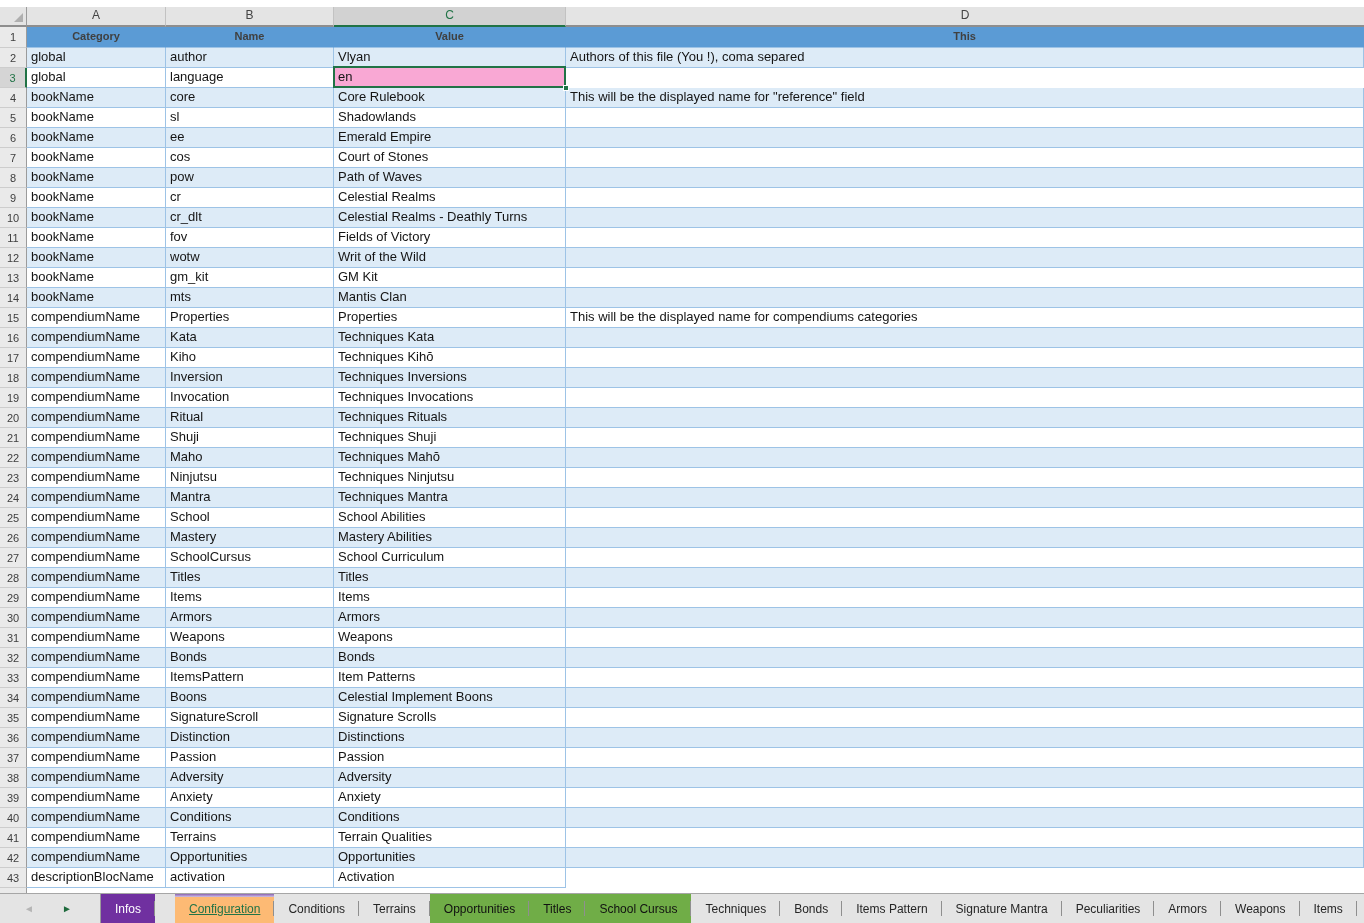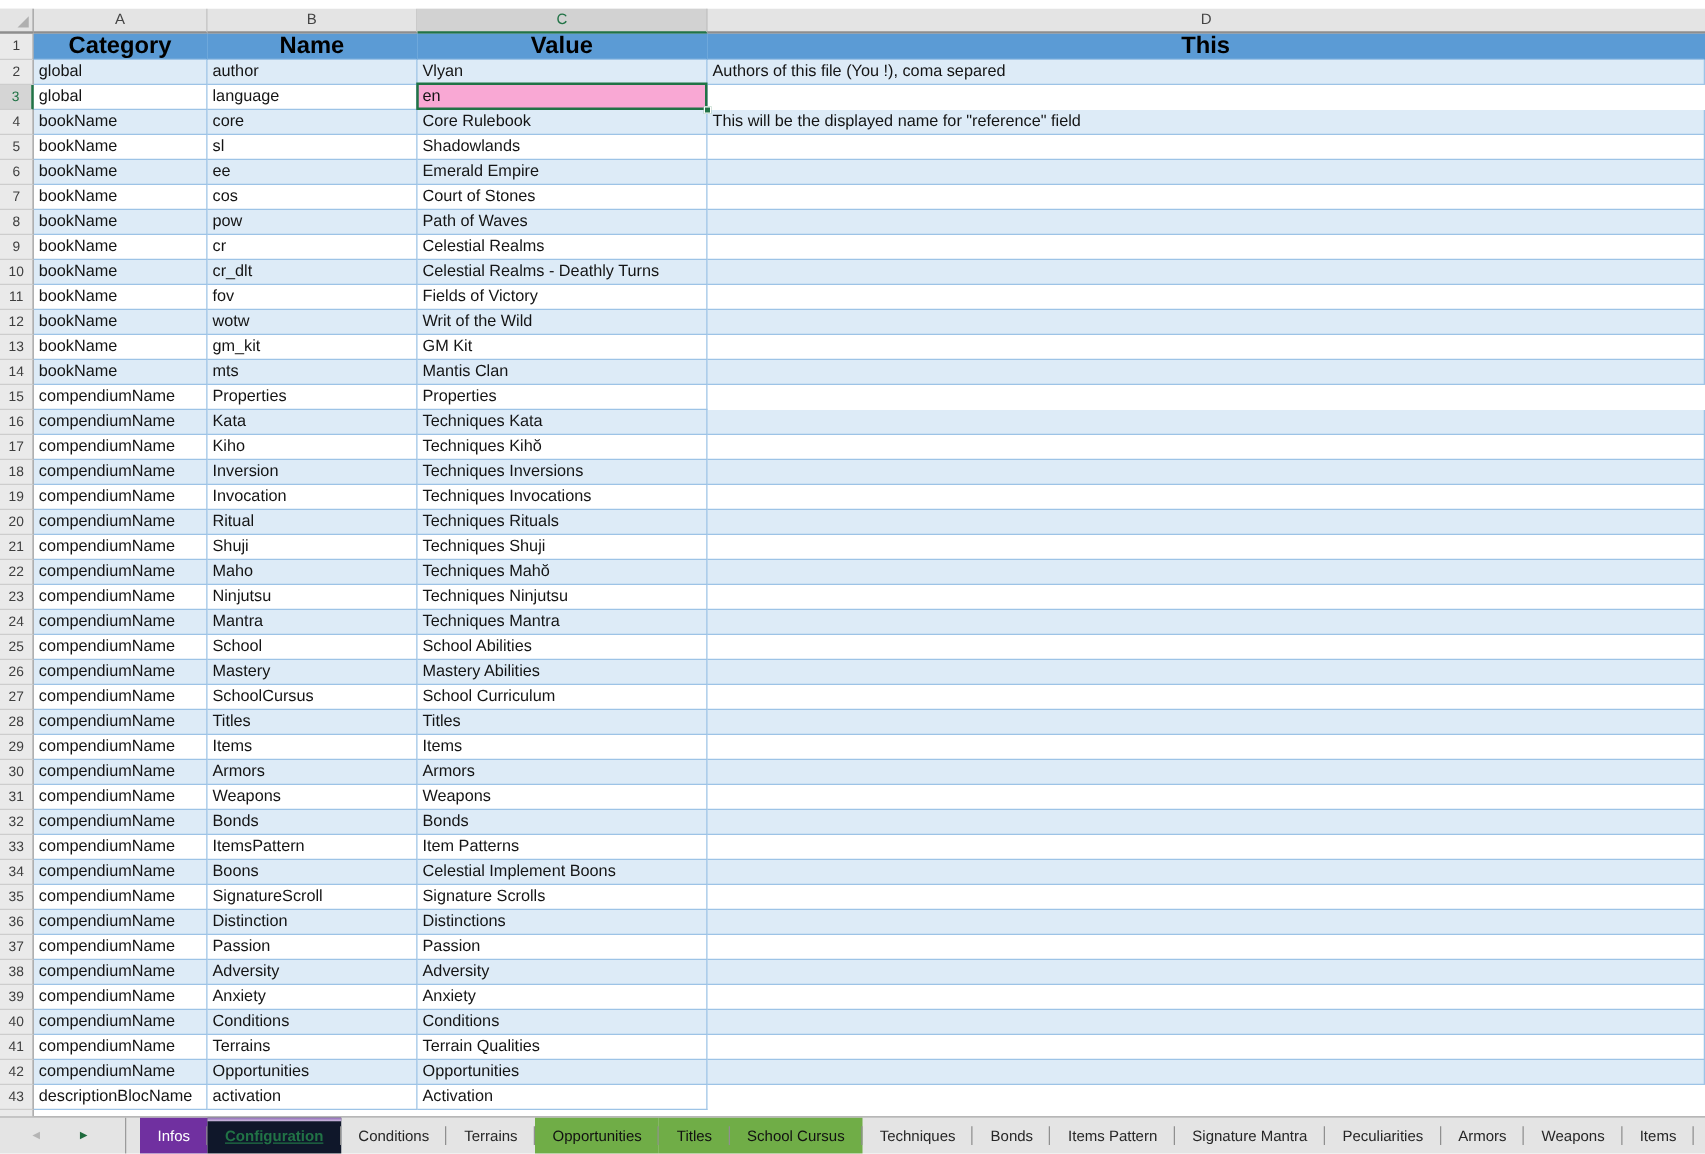--- a/index.html
+++ b/index.html
@@ -27,48 +27,48 @@
   .row.banded { background:var(--band-fill); }
   .rownum { width:27px; background:#EAEAEA; border-right:1px solid #9B9B9B; border-bottom:1px solid #CDCDCD;
     font-size:11px; color:#3E3E3E; display:flex; align-items:center; justify-content:center; flex:none; }
   .rownum.sel { background:#D5D5D5; color:var(--selection-green); border-right:2px solid var(--selection-green); }
   .cell { border-right:1px solid var(--band-border); border-bottom:1px solid var(--band-border);
     padding-left:4px; font-size:13px; color:#141414; line-height:18px; white-space:nowrap; overflow:hidden; }
 
   .row.header-row { height:21px; }
   .row.header-row .rownum { font-size:11px; }
   .hcell { background:var(--header-fill); border-right:1px solid var(--header-fill);
-    border-bottom:1px solid var(--band-border); font-weight:bold; color:#000000;
-    text-align:center; padding-left:0; line-height:19px; font-size:19px; }
+    border-bottom:1px solid var(--band-border); font-weight:bold; color:#404040;
+    text-align:center; padding-left:0; line-height:19px; font-size:11px; }
 
   
   .cell.selected { position:relative; overflow:visible; background:#f9a8d4; z-index:3; }
   .cell.selected::before { content:""; position:absolute; left:-1px; top:-2px; right:-1px; bottom:-1px;
     border:2px solid var(--selection-green); pointer-events:none; }
   .fillhandle { position:absolute; right:-4px; bottom:-4px; width:6px; height:6px;
     background:var(--selection-green); border:1px solid #fff; z-index:4; }
 
   .sliver { height:5px; display:flex; background:#fff; }
   .sliver-rownum { width:27px; background:#EAEAEA; border-right:1px solid #9B9B9B; }
 
   
   .tabbar { height:30px; background:#E4E4E4; border-top:1px solid #A6A6A6;
     display:flex; align-items:stretch; overflow:hidden; }
   .nav { width:101px; flex:none; display:flex; align-items:center; padding-left:24px; gap:28px;
     border-right:1px solid #9B9B9B; }
   .arrow { font-size:10px; line-height:1; color:#1E6A3C; cursor:pointer; }
   .arrow.disabled { color:#B5B5B5; }
-  .tabs { display:flex; align-items:stretch; flex:1; overflow:hidden;padding-left:11px; }
+  .tabs { display:flex; align-items:stretch; flex:1; overflow:hidden; }
   .tab { display:flex; align-items:center; padding:0 14px; font-size:12px; color:#262626;
     position:relative; white-space:nowrap; cursor:pointer; }
   .tab::after { content:""; position:absolute; right:0; top:7px; bottom:7px; width:1px; background:#8F8F8F; }
   .tab-purple { background:var(--tab-purple); color:#fff; }
   .tab-green  { background:var(--tab-green); color:#111; }
-  .tab-active { background:#0f172a; color:var(--selection-green); font-weight:bold;
-    text-decoration:underline; }
+  .tab-active { background:#fdba74; color:var(--selection-green); font-weight:normal;
+    text-decoration:underline;margin-left:20px; }
   .tab-active::before { content:""; position:absolute; top:0; left:0; right:0; height:3px;
     background:linear-gradient(to bottom,#8C64B4,#CFC0E2); }
 </style>
 </head>
 <body>
 
 <div class="app">
   <div class="top-strip"></div>
 
   <div class="colheaders">
@@ -179,20 +179,21 @@
         <div class="cell col-A">bookName</div>
         <div class="cell col-B">mts</div>
         <div class="cell col-C">Mantis Clan</div>
         <div class="cell col-D"></div>
       </div>
       <div class="row">
         <div class="rownum">15</div>
         <div class="cell col-A">compendiumName</div>
         <div class="cell col-B">Properties</div>
         <div class="cell col-C">Properties</div>
+        <div class="cell col-D">This will be the displayed name for compendiums categories</div>
       </div>
       <div class="row banded">
         <div class="rownum">16</div>
         <div class="cell col-A">compendiumName</div>
         <div class="cell col-B">Kata</div>
         <div class="cell col-C">Techniques Kata</div>
         <div class="cell col-D"></div>
       </div>
       <div class="row">
         <div class="rownum">17</div>

